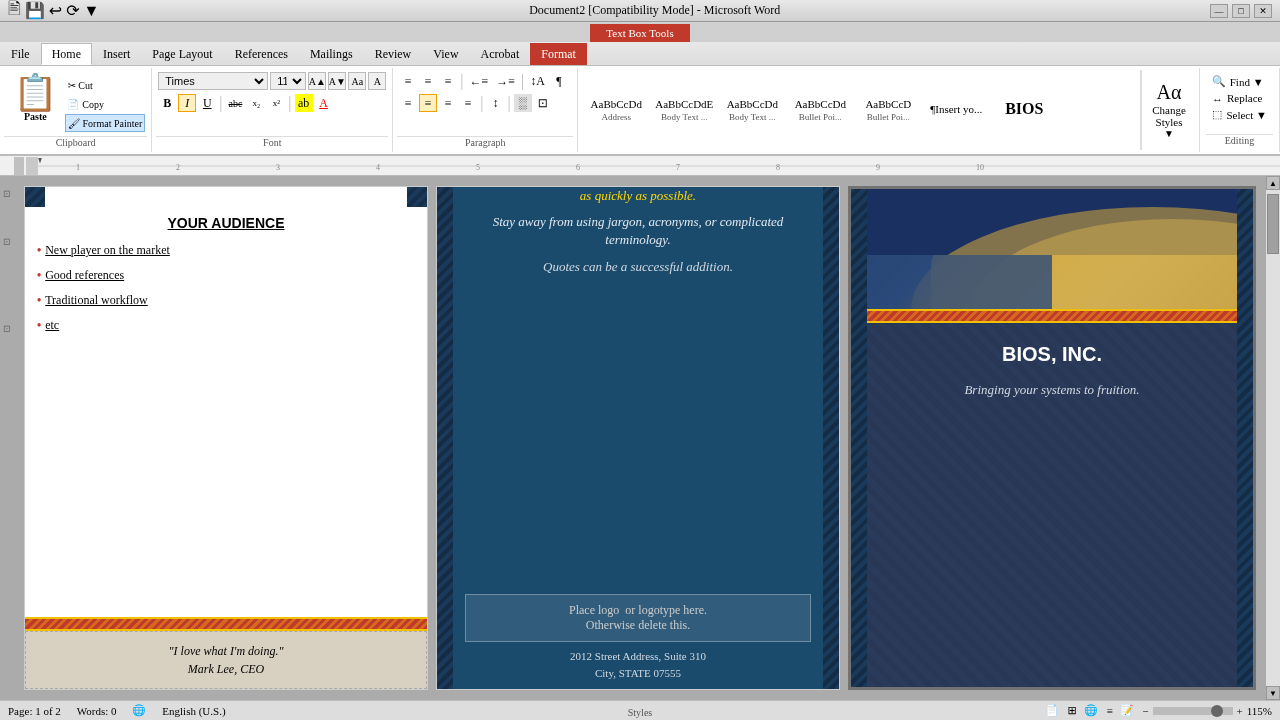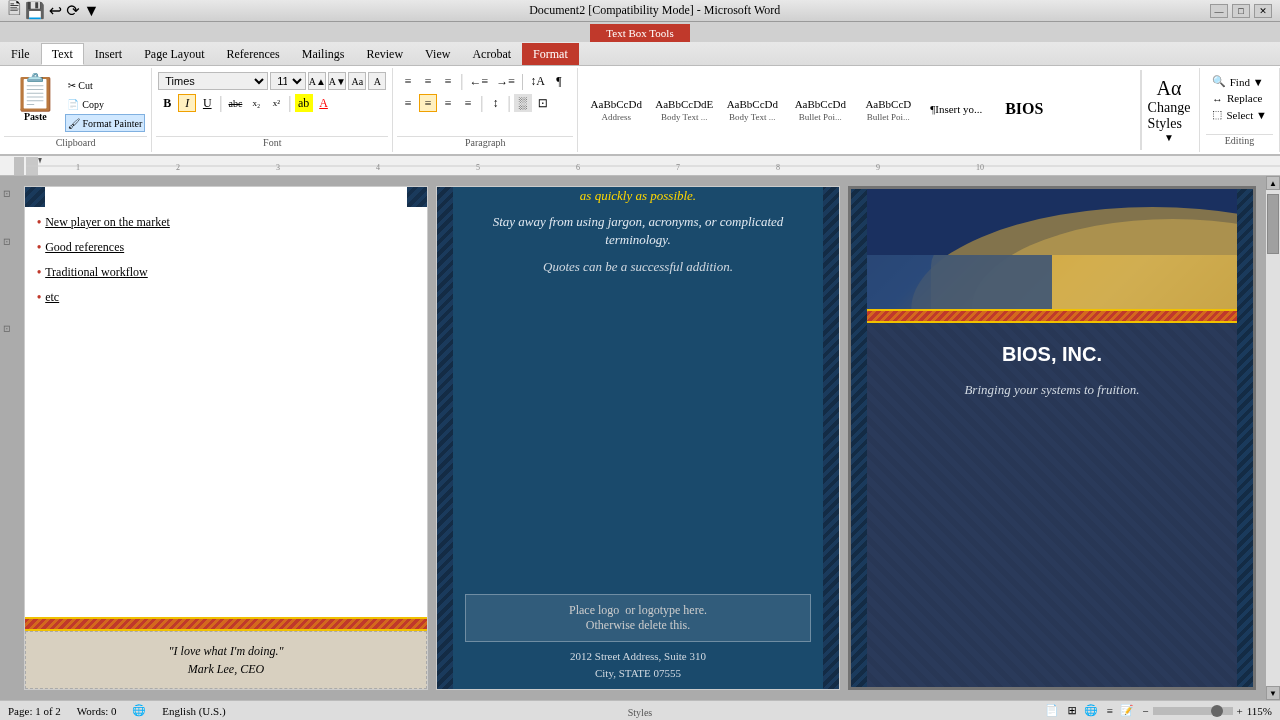--- a/index.html
+++ b/index.html
@@ -495,21 +495,21 @@
 </div>
 
 <div class="context-tab-bar">
   <div style="flex:1;"></div>
   <div class="context-tab">Text Box Tools</div>
   <div style="flex:1;"></div>
 </div>
 
 <div class="ribbon-tabs">
   <div class="ribbon-tab">File</div>
-  <div class="ribbon-tab active">Text</div>
+  <div class="ribbon-tab active">Home</div>
   <div class="ribbon-tab">Insert</div>
   <div class="ribbon-tab">Page Layout</div>
   <div class="ribbon-tab">References</div>
   <div class="ribbon-tab">Mailings</div>
   <div class="ribbon-tab">Review</div>
   <div class="ribbon-tab">View</div>
   <div class="ribbon-tab">Acrobat</div>
   <div class="ribbon-tab context-active">Format</div>
 </div>
 
@@ -624,21 +624,21 @@
         <span class="style-name"></span>
       </div>
       <div class="style-card">
         <span style="font-size:16px;font-weight:bold;">BIOS</span>
         <span class="style-name"></span>
       </div>
     </div>
     <div style="display:flex;flex-direction:column;border-left:1px solid #ddd;width:55px;">
       <div class="change-styles-btn">
         <span style="font-size:20px;">Aα</span>
-        <span style="font-size:14px;">Change<br>Styles</span>
+        <span style="font-size:11px;text-align:center;">Change<br>Styles</span>
         <span>▼</span>
       </div>
     </div>
     <div class="ribbon-group-label" style="position:absolute;bottom:0;left:0;right:0;">Styles</div>
   </div>
 
   <div class="ribbon-group editing-group" style="width:80px;">
     <div class="ribbon-group-content" style="flex-direction:column;gap:2px;width:100%;">
       <div class="editing-btn">
         <span>🔍</span>
@@ -690,20 +690,21 @@
     <div class="brochure">
 
       <div class="brochure-panel panel-left">
 
         <div style="display:flex;height:20px;">
           <div style="width:20px;background:#1a3a5c;background-image:repeating-linear-gradient(-45deg,transparent,transparent 4px,rgba(0,0,0,0.2) 4px,rgba(0,0,0,0.2) 8px);"></div>
           <div style="flex:1;"></div>
           <div style="width:20px;background:#1a3a5c;background-image:repeating-linear-gradient(-45deg,transparent,transparent 4px,rgba(0,0,0,0.2) 4px,rgba(0,0,0,0.2) 8px);"></div>
         </div>
         <div class="panel-left-content">
+          <div class="audience-title">YOUR AUDIENCE</div>
           <div class="bullet-item">
             <span class="bullet-sym">•</span>
             <span class="bullet-text">New player on the market</span>
           </div>
           <div class="bullet-item">
             <span class="bullet-sym">•</span>
             <span class="bullet-text">Good references</span>
           </div>
           <div class="bullet-item">
             <span class="bullet-sym">•</span>

